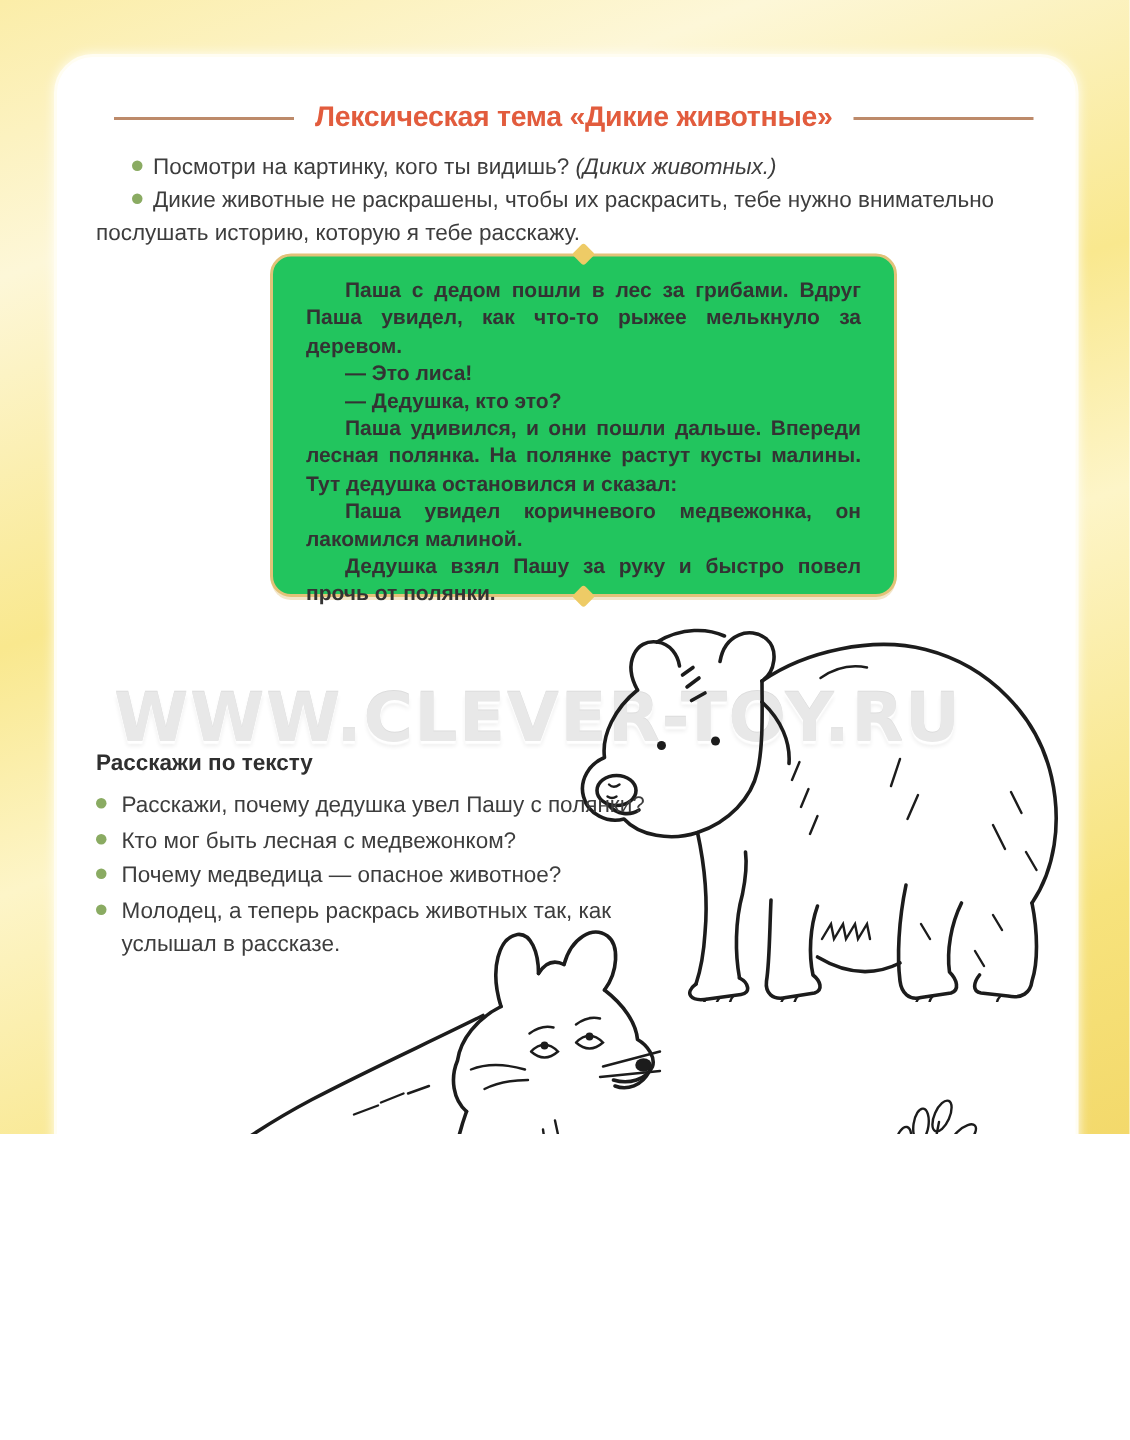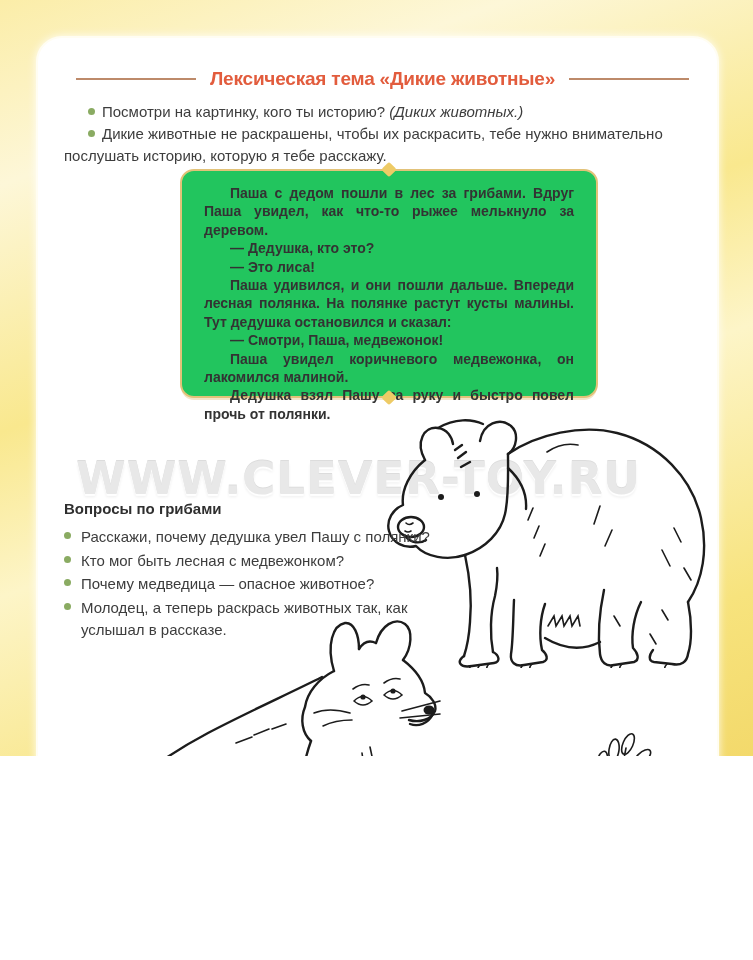--- a/index.html
+++ b/index.html
@@ -75,40 +75,39 @@
 <div class="sheet">
   <div class="page">
 
     <div class="title-row">
       <div class="title-rule"></div>
       <div class="page-title">Лексическая тема «Дикие животные»</div>
       <div class="title-rule"></div>
     </div>
 
     <div class="intro">
-      <div class="b-li"><span class="dot"></span><span>Посмотри на картинку, кого ты историю? </span><span class="paren">(Диких животных.)</span></div>
+      <div class="b-li"><span class="dot"></span><span>Посмотри на картинку, кого ты видишь? </span><span class="paren">(Диких животных.)</span></div>
       <div class="b-li"><span class="dot"></span><span>Дикие животные не раскрашены, чтобы их раскрасить, тебе нужно внимательно послушать историю, которую я тебе расскажу.</span></div>
     </div>
 
     <div class="story-box">
       <span class="diamond top"></span>
       <span class="diamond bottom"></span>
       <p>Паша с дедом пошли в лес за грибами. Вдруг Паша увидел, как что-то рыжее мелькнуло за деревом.</p>
+      <p>— Это лиса!</p>
       <p>— Дедушка, кто это?</p>
-      <p>— Это лиса!</p>
       <p>Паша удивился, и они пошли дальше. Впереди лесная полянка. На полянке растут кусты малины. Тут дедушка остановился и сказал:</p>
-      <p>— Смотри, Паша, медвежонок!</p>
       <p>Паша увидел коричневого медвежонка, он лакомился малиной.</p>
       <p>Дедушка взял Пашу за руку и быстро повел прочь от полянки.</p>
     </div>
 
     <div class="watermark">WWW.CLEVER-TOY.RU</div>
 
     <div class="questions">
-      <div class="q-header">Вопросы по грибами</div>
+      <div class="q-header">Расскажи по тексту</div>
       <div class="q-li"><span class="dot"></span><span>Расскажи, почему дедушка увел Пашу с полянки?</span></div>
       <div class="q-li"><span class="dot"></span><span>Кто мог быть лесная с медвежонком?</span></div>
       <div class="q-li"><span class="dot"></span><span>Почему медведица — опасное животное?</span></div>
       <div class="q-li"><span class="dot"></span><span>Молодец, а теперь раскрась животных так, как услышал в рассказе.</span></div>
     </div>
 
     <div class="illus bear">
       <svg viewBox="0 0 352 258" xmlns="http://www.w3.org/2000/svg">
         <g class="line-art">
 

